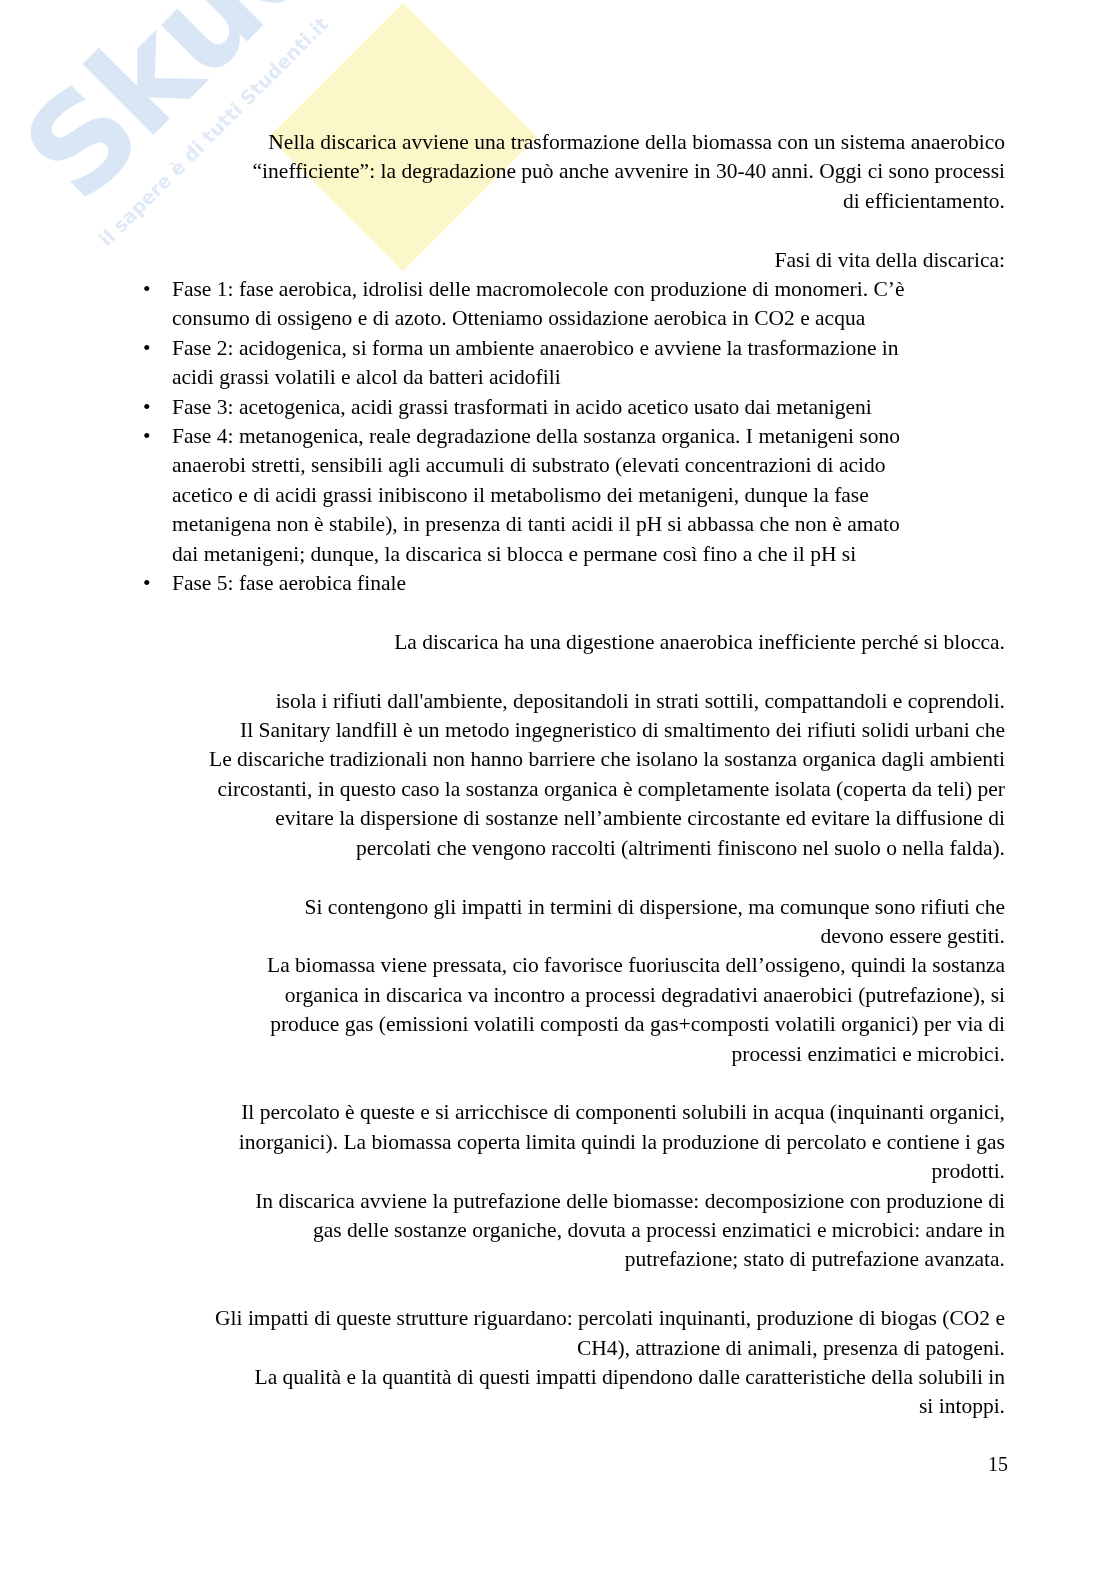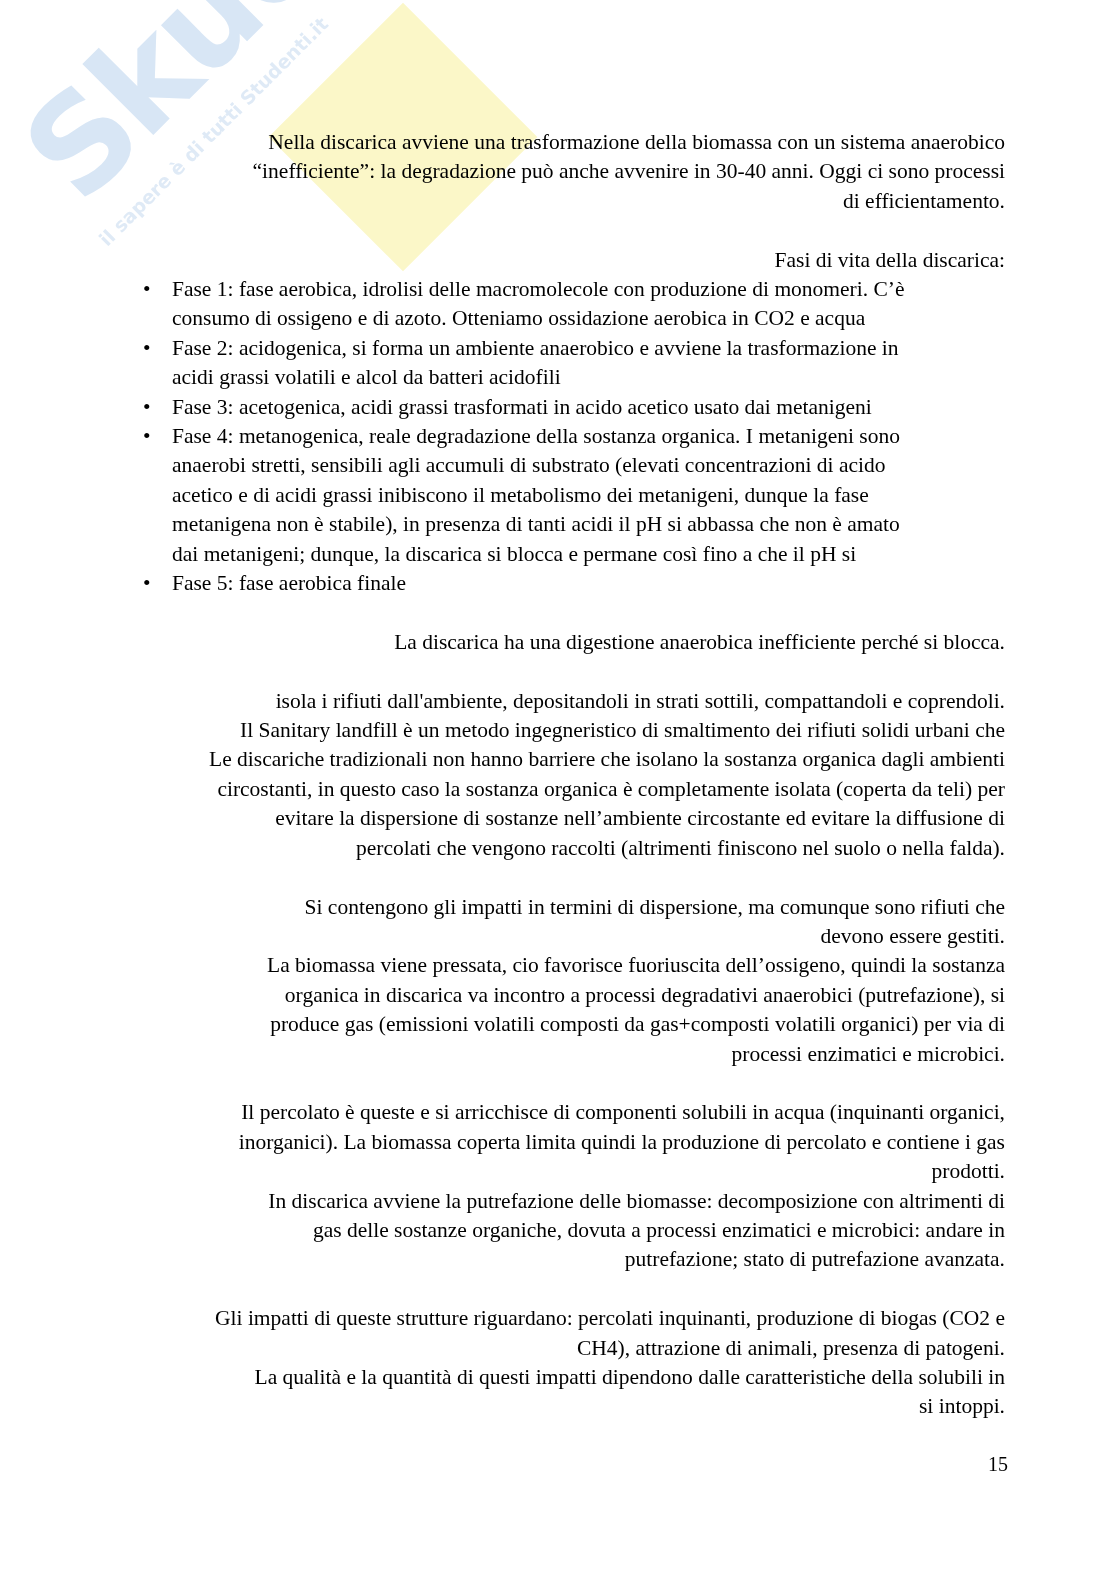--- a/index.html
+++ b/index.html
@@ -181,21 +181,21 @@
         <div>La biomassa viene pressata, cio favorisce fuoriuscita dell’ossigeno, quindi la sostanza</div>
         <div>organica in discarica va incontro a processi degradativi anaerobici (putrefazione), si</div>
         <div>produce gas (emissioni volatili composti da gas+composti volatili organici) per via di</div>
         <div>processi enzimatici e microbici.</div>
       </div>
       <div class="spacer"></div>
       <div class="para">
         <div>Il percolato è queste e si arricchisce di componenti solubili in acqua (inquinanti organici,</div>
         <div>inorganici). La biomassa coperta limita quindi la produzione di percolato e contiene i gas</div>
         <div>prodotti.</div>
-        <div>In discarica avviene la putrefazione delle biomasse: decomposizione con altrimenti di</div>
+        <div>In discarica avviene la putrefazione delle biomasse: decomposizione con produzione di</div>
         <div>gas delle sostanze organiche, dovuta a processi enzimatici e microbici: andare in</div>
         <div>putrefazione; stato di putrefazione avanzata.</div>
       </div>
       <div class="spacer"></div>
       <div class="para">
         <div>Gli impatti di queste strutture riguardano: percolati inquinanti, produzione di biogas (CO2 e</div>
         <div>CH4), attrazione di animali, presenza di patogeni.</div>
         <div>La qualità e la quantità di questi impatti dipendono dalle caratteristiche della solubili in</div>
         <div>si intoppi.</div>
       </div>

